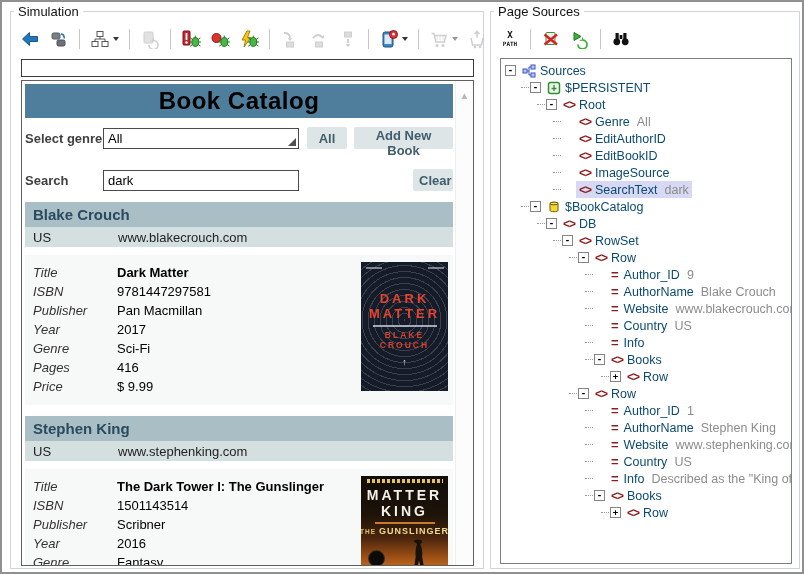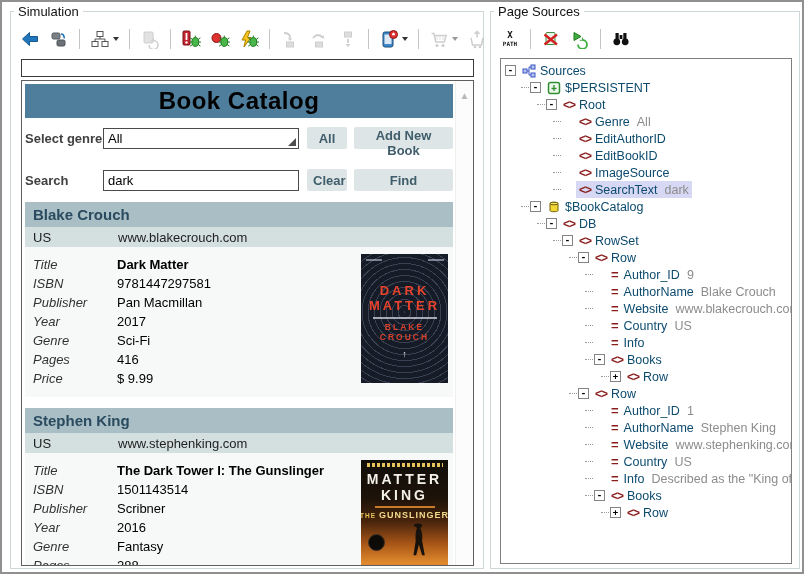--- a/index.html
+++ b/index.html
@@ -40,21 +40,21 @@
   .btn-group{margin-left:auto;display:flex;gap:7px;}
   .pbtn{height:22px;border:none;border-radius:2px;background:#dde5e6;color:#3f5d6b;font-weight:bold;
     font-size:13px;font-family:inherit;cursor:default;}
   .w-sm{width:40px;}.w-lg{width:99px;}
   
   .author-section{margin-top:11px;}
   .author-header{height:25px;background:#a9bfc5;color:#2a4a5f;font-weight:bold;font-size:15px;
     padding-left:8px;display:flex;align-items:center;}
   .author-meta{height:20px;background:#d4dfdf;font-size:13px;color:#222;display:flex;align-items:center;}
   .meta-country{width:85px;padding-left:8px;flex:none;}
-  .author-body{display:flex;background:#f7f8f8;padding:7px 3px 9px 8px;align-items:flex-start;}
+  .author-body{display:flex;background:#f7f8f8;padding:7px 3px 9px 8px;align-items:flex-start;margin-top:8px;}
   .fields{flex:1;padding-top:1px;}
   .frow{height:19px;display:flex;align-items:center;font-size:13px;}
   .flabel{width:84px;font-style:italic;color:#333;flex:none;}
   .fvalue{color:#000;}
   .vbold{font-weight:bold;}
   
   .cover{width:87px;height:129px;flex:none;margin-left:auto;margin-right:2px;position:relative;overflow:hidden;
     display:flex;flex-direction:column;align-items:center;}
   .cover-dark-matter{background:#161b28;
     background-image:repeating-radial-gradient(circle at 50% 45%, rgba(150,162,188,.28) 0 1px, transparent 1px 6px);}
@@ -256,21 +256,20 @@
           <div class="btn-group">
             <button class="pbtn w-sm">All</button>
             <button class="pbtn w-lg">Add New Book</button>
           </div>
         </div>
         <div class="form-row">
           <span class="f-label">Search</span>
           <input class="search-input" value="dark" style="">
           <div class="btn-group">
             <button class="pbtn w-sm">Clear</button>
-            <button class="pbtn w-lg">Find</button>
           </div>
         </div>
         <div id="authors">
             <section class="author-section">
               <div class="author-header">Blake Crouch</div>
               <div class="author-meta">
                 <span class="meta-country">US</span>
                 <span class="meta-website">www.blakecrouch.com</span>
               </div>
               <div class="author-body">

